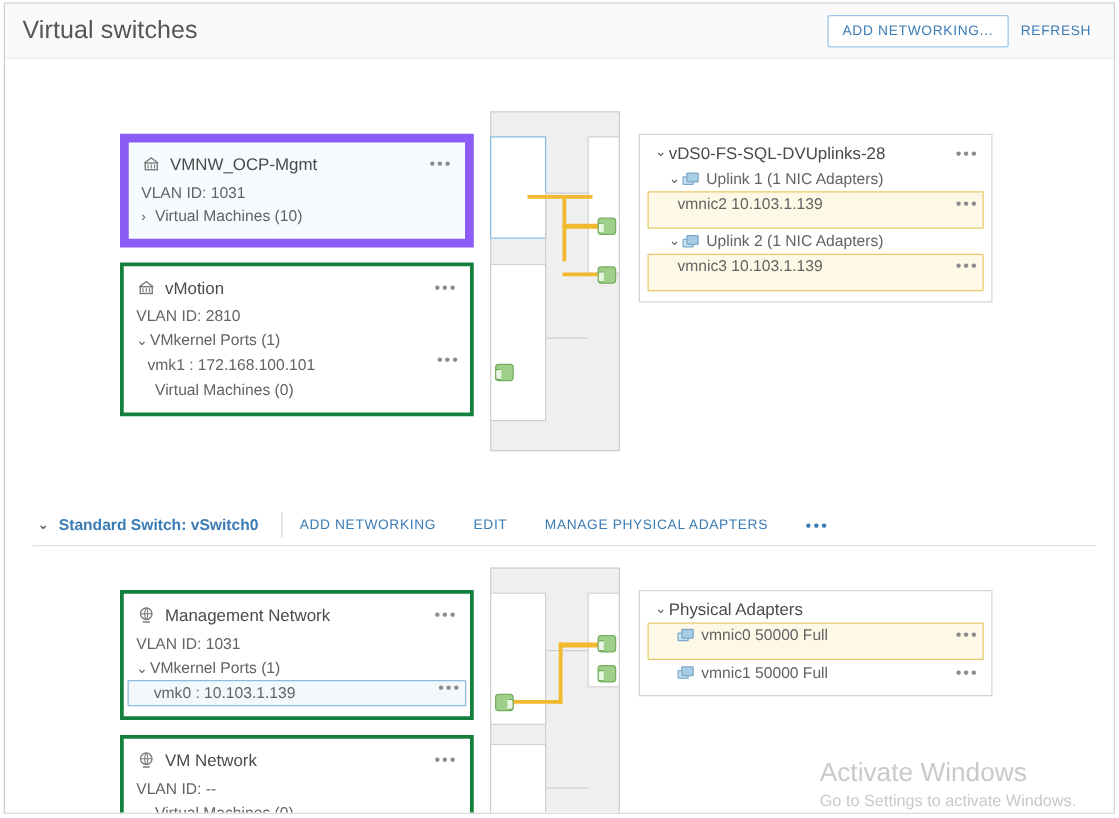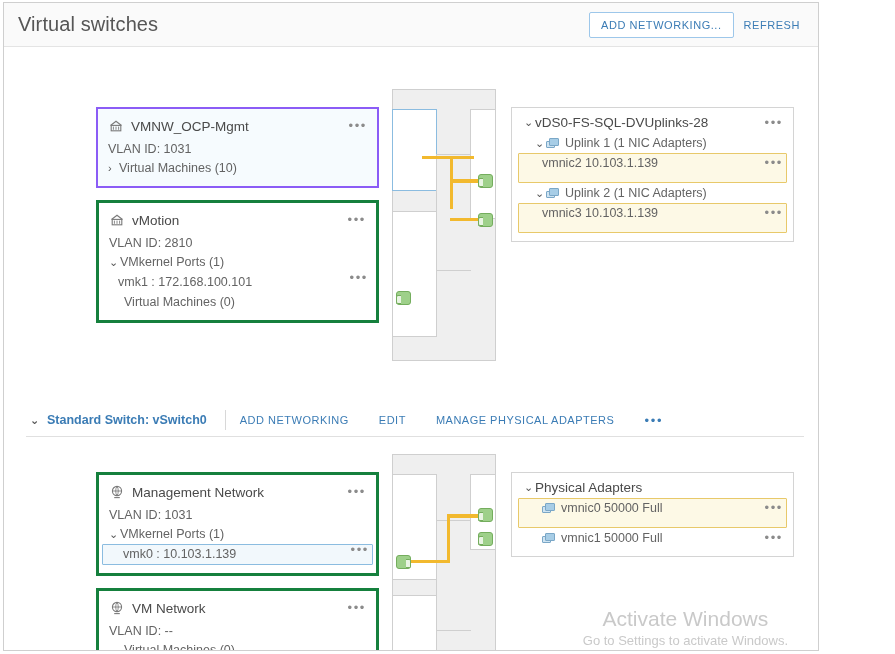--- a/index.html
+++ b/index.html
@@ -13,21 +13,21 @@
     font-family: "Liberation Sans", "DejaVu Sans", sans-serif;
     color: #565656;
     overflow: hidden;
     position: relative;
   }
 
   
   .app-frame {
     position: absolute;
     left: 3px; top: 2px;
-    width: 816px; height: 649px;
+    width: 889px; height: 649px;
     border: 1px solid #cfcfcf;
     background: #fff;
     overflow: hidden;
   }
 
   
   .titlebar {
     height: 44px;
     background: #fafafa;
     border-bottom: 1px solid #e4e4e4;
@@ -87,21 +87,21 @@
   
   .pg-col { position: absolute; width: 283px; left: 92px; }
 
   .card {
     border: 3px solid #15803d;
     background: #fff;
     padding: 7px 10px 8px 10px;
     position: relative;
   }
   .card.selected {
-    border: 2px solid #8b5cf6;
+    border: 7px solid #8b5cf6;
     background: #f6fbfe;
   }
   .card-head {
     display: flex;
     align-items: center;
     gap: 7px;
     margin-bottom: 4px;
     min-height: 20px;
   }
   .card-title {
@@ -272,21 +272,21 @@
     position: absolute;
     left: 22px; right: 14px;
     height: 1px;
     background: #e0e0e0;
   }
 
   
   .watermark {
     position: absolute;
     right: 30px; bottom: 2px;
-    text-align: center;
+    text-align: left;
     color: #c9c9c9;
     pointer-events: none;
     user-select: none;
   }
   .wm-1 { font-size: 21px; line-height: 26px; }
   .wm-2 { font-size: 13px; line-height: 17px; }
 
   
   .pg-icon { width: 16px; height: 16px; flex: none; display: block; }
 </style>

